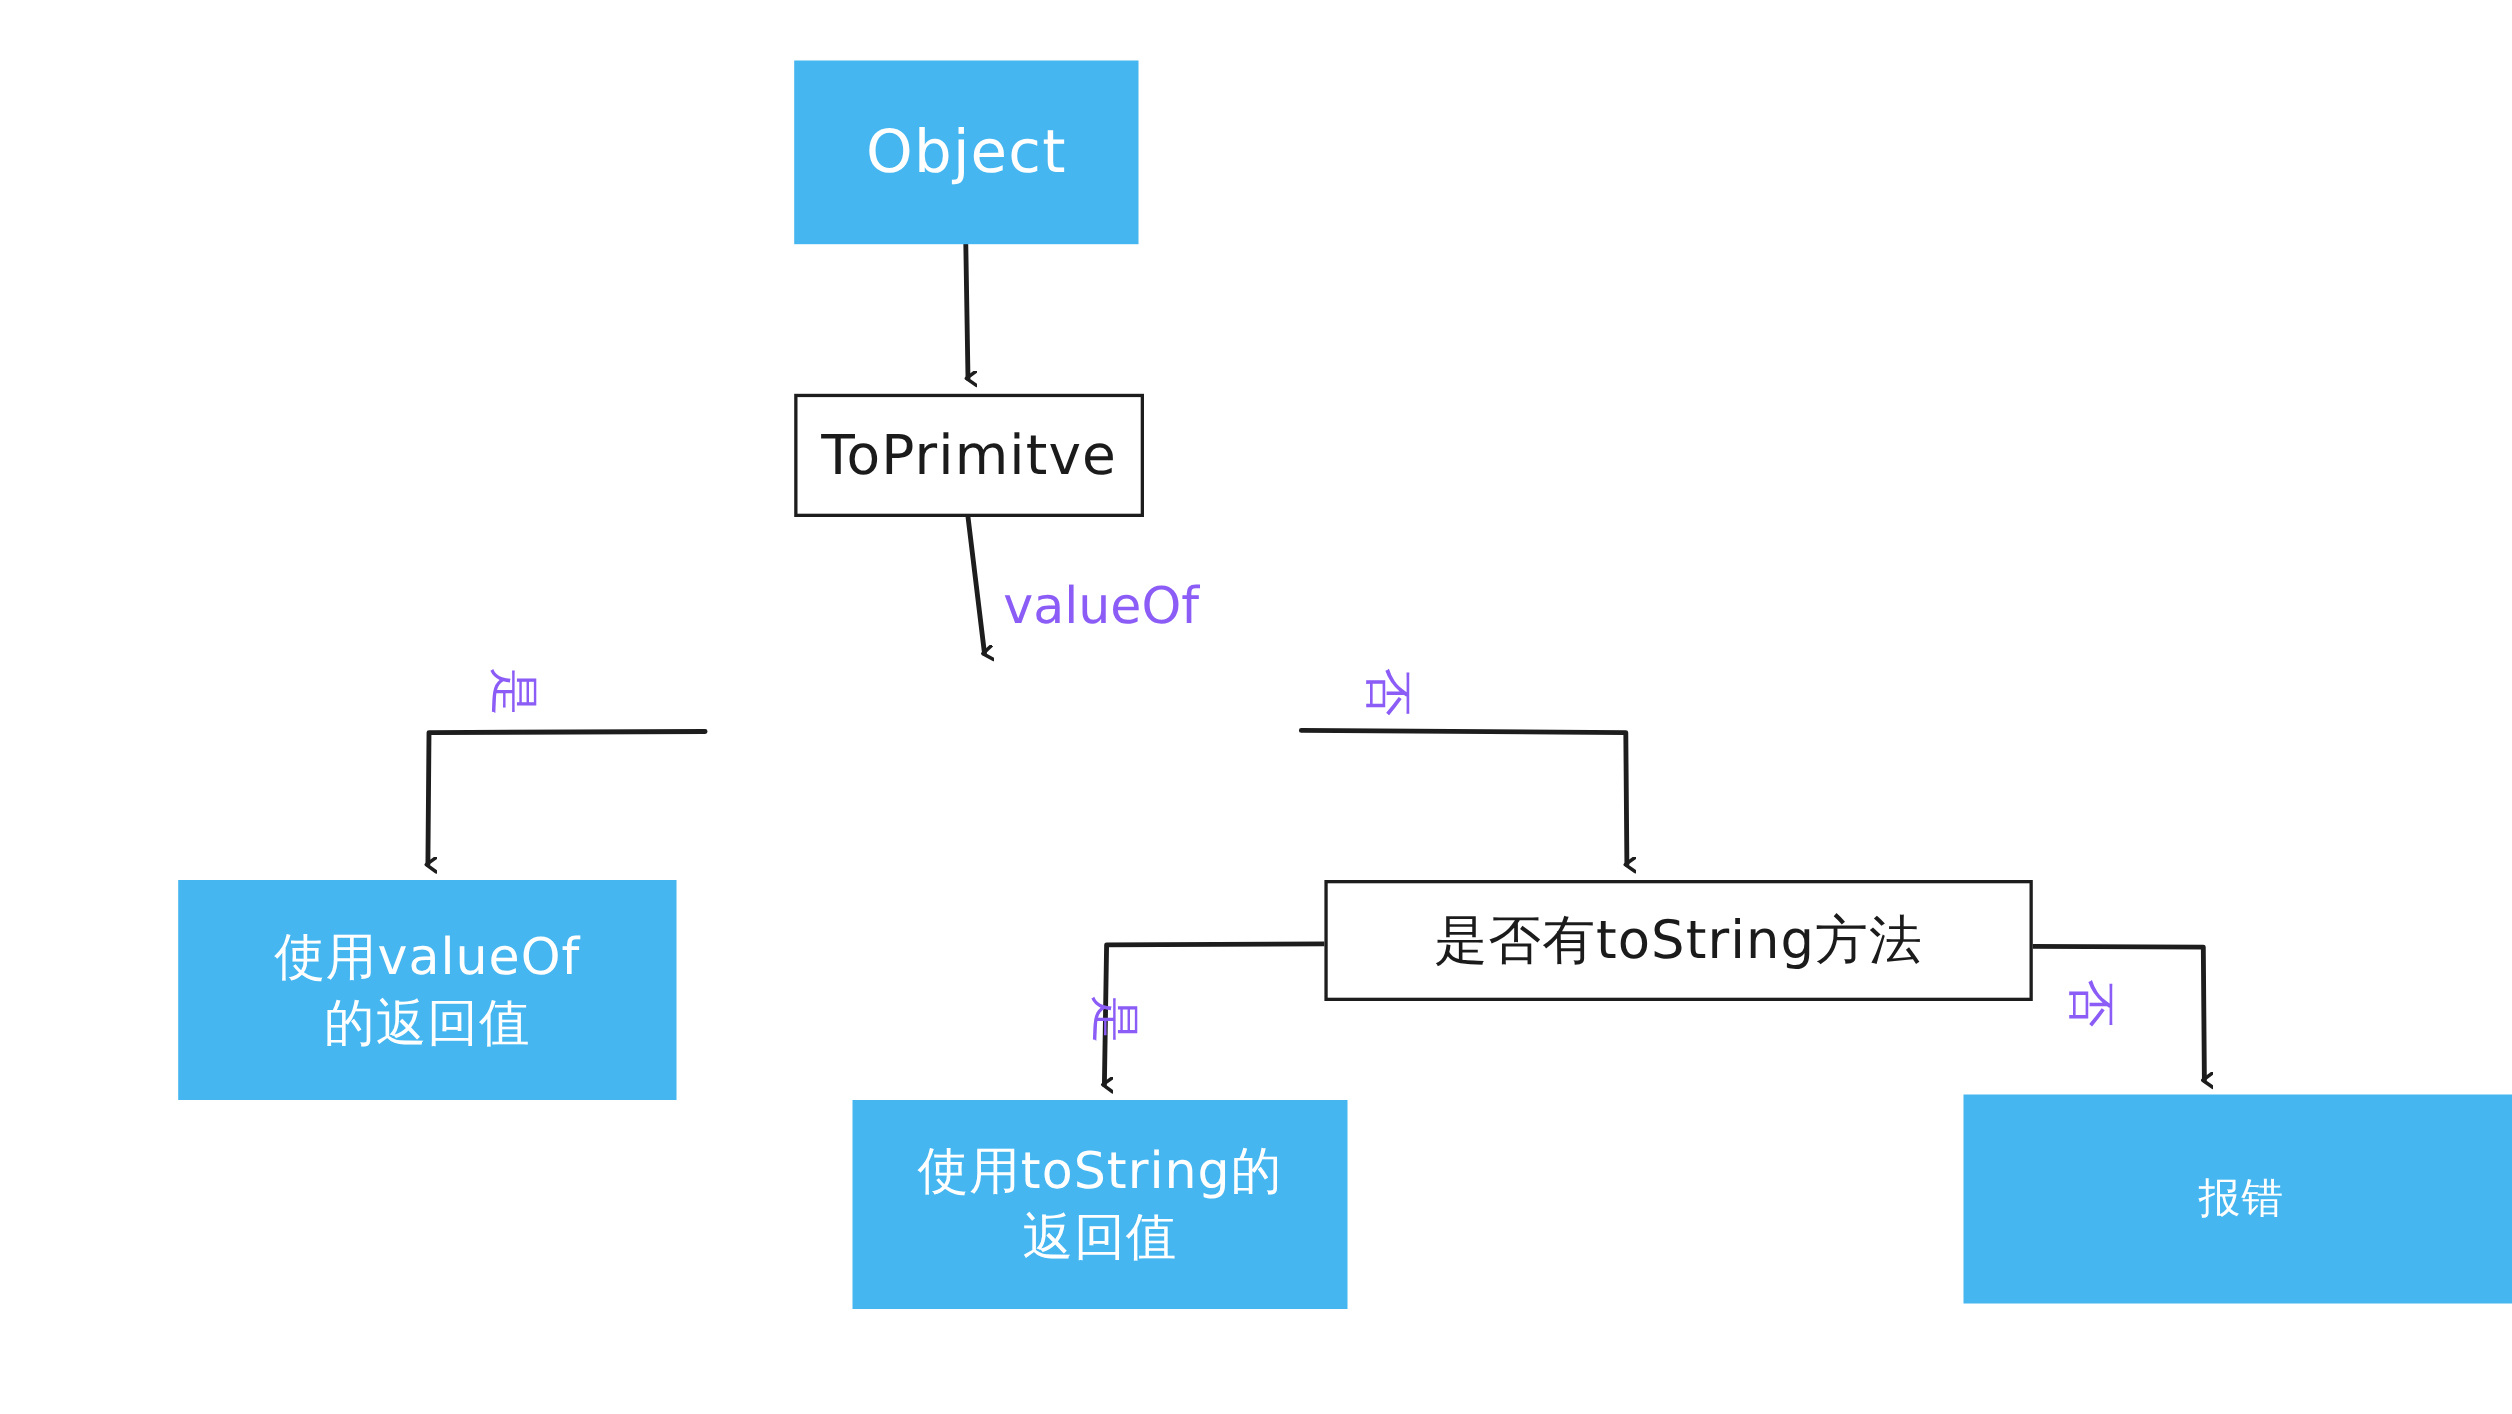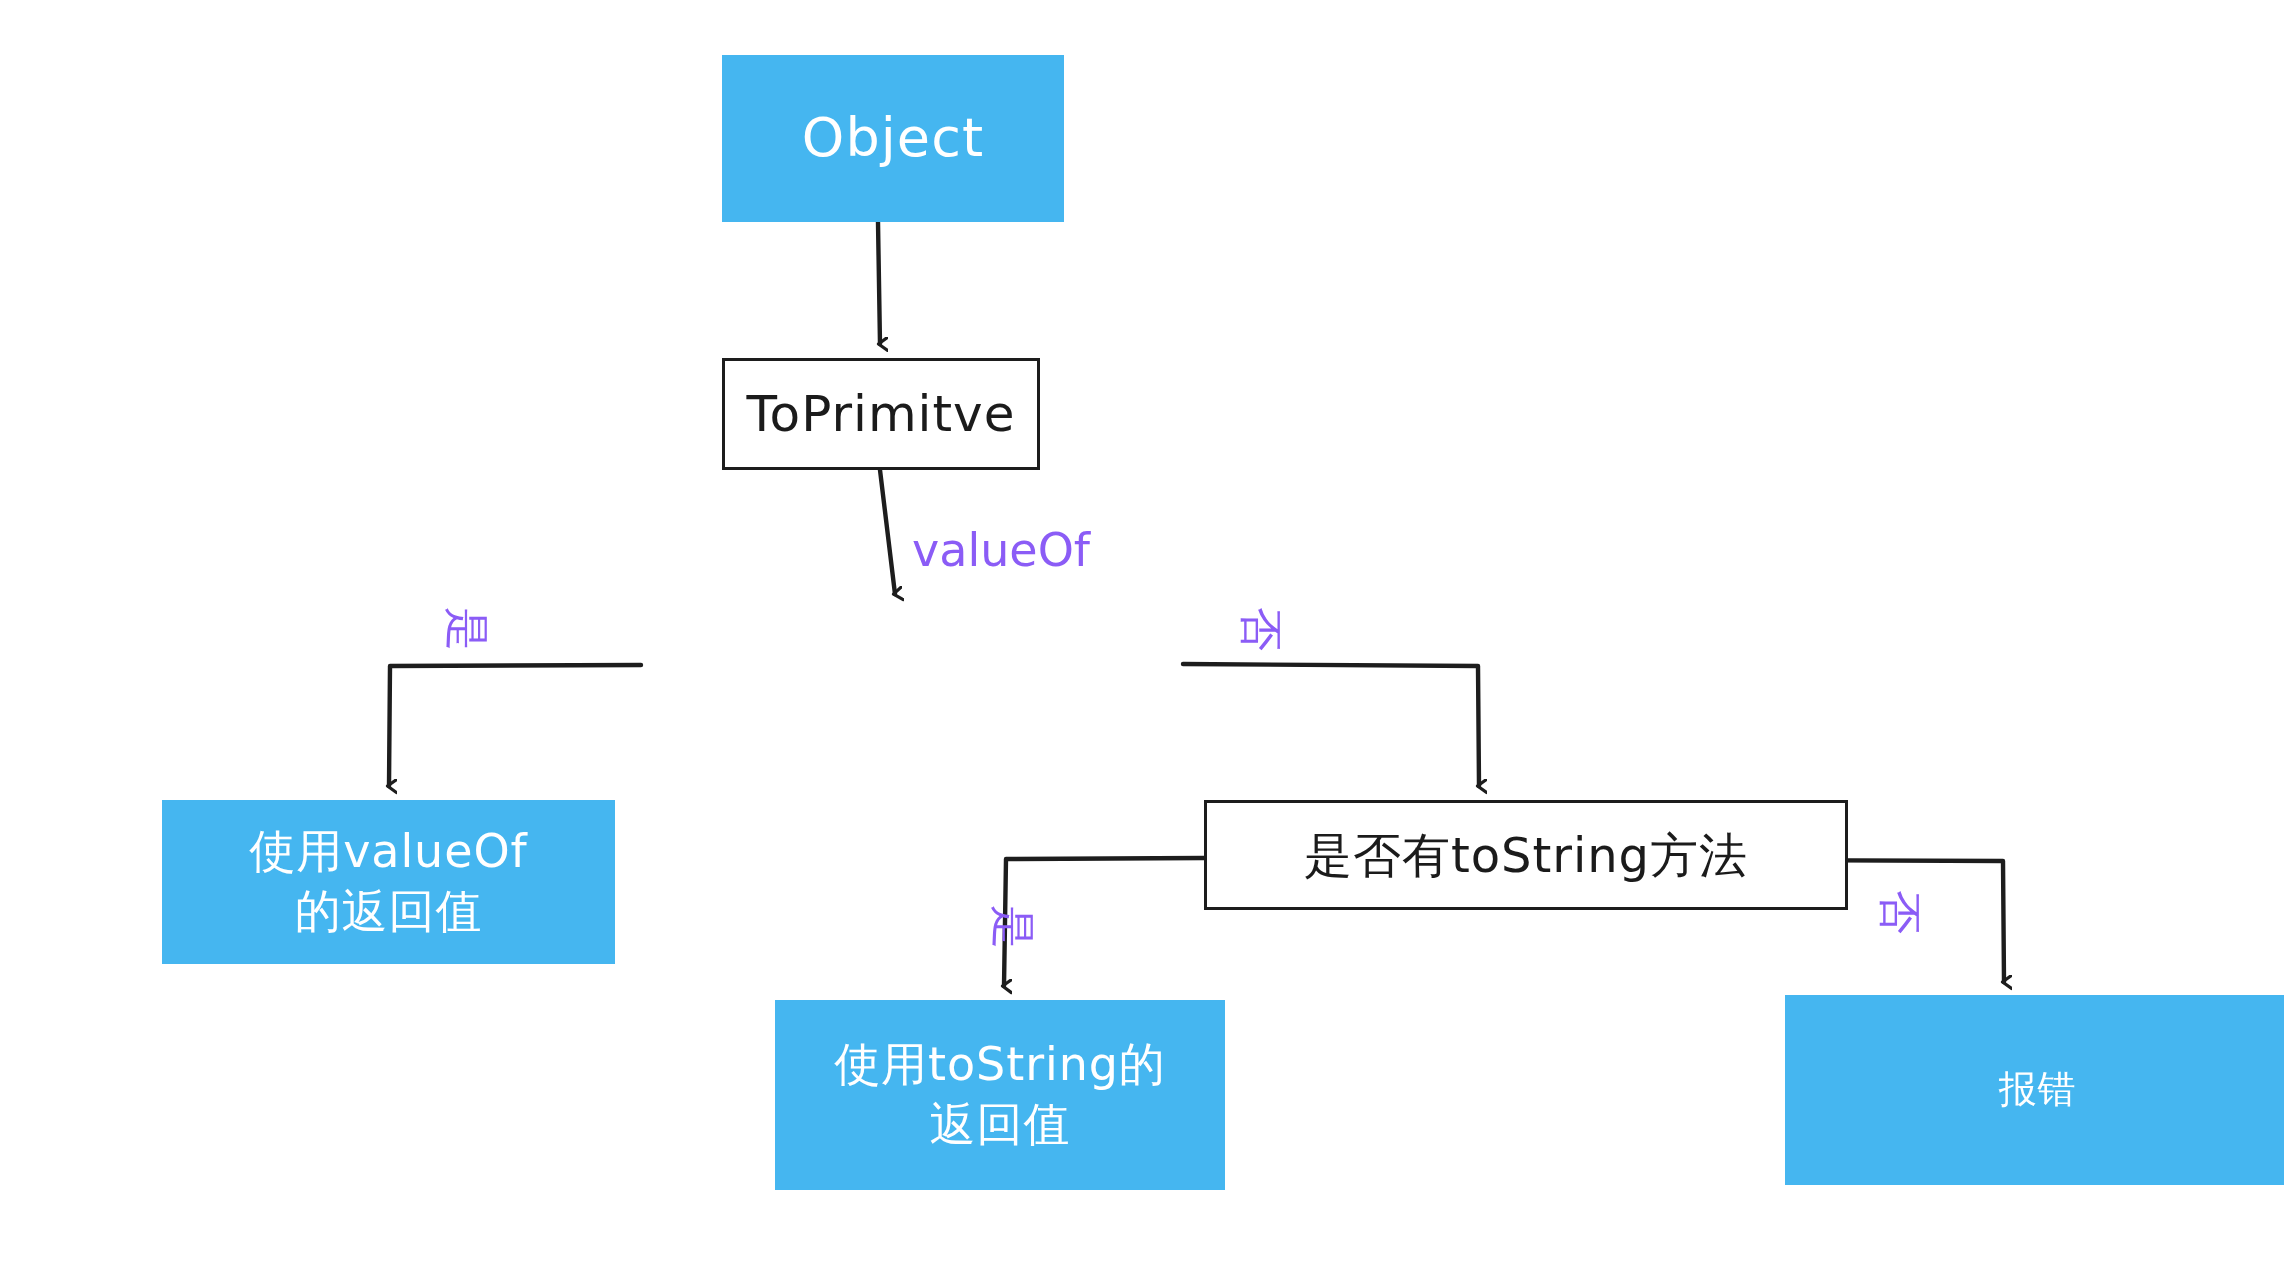--- a/index.html
+++ b/index.html
@@ -54,24 +54,24 @@
     color: #8b5cf6;
     white-space: nowrap;
     line-height: 1;
   }
   .rot90 {
     transform: rotate(90deg);
     transform-origin: left top;
   }
 
   
-  #node-object        { left: 722px;  top: 55px;   width: 342px; height: 167px; font-size: 54px; }
+  #node-object        { left: 722px;  top: 55px;   width: 313px; height: 167px; font-size: 54px; }
   #node-toprimitive   { left: 722px;  top: 358px;  width: 318px; height: 112px; font-size: 50px; }
   #node-has-valueof   { left: 641px;  top: 608px;  width: 542px; height: 110px; font-size: 48px; }
-  #node-use-valueof   { left: 162px;  top: 800px;  width: 453px; height: 164px; font-size: 46px; }
+  #node-use-valueof   { left: 162px;  top: 800px;  width: 453px; height: 200px; font-size: 46px; }
   #node-has-tostring  { left: 1204px; top: 800px;  width: 644px; height: 110px; font-size: 48px; }
   #node-use-tostring  { left: 775px;  top: 1000px; width: 450px; height: 190px; font-size: 46px; }
   #node-throw-error   { left: 1785px; top: 995px;  width: 505px; height: 190px; font-size: 38px; }
 
   
   #label-valueof         { left: 912px;  top: 527px;  font-size: 46px; }
   #label-valueof-yes     { left: 489px;  top: 607px;  font-size: 44px; }
   #label-valueof-no      { left: 1283px; top: 607px;  font-size: 44px; }
   #label-tostring-yes    { left: 1035px; top: 905px;  font-size: 44px; }
   #label-tostring-no     { left: 1922px; top: 890px;  font-size: 44px; }

